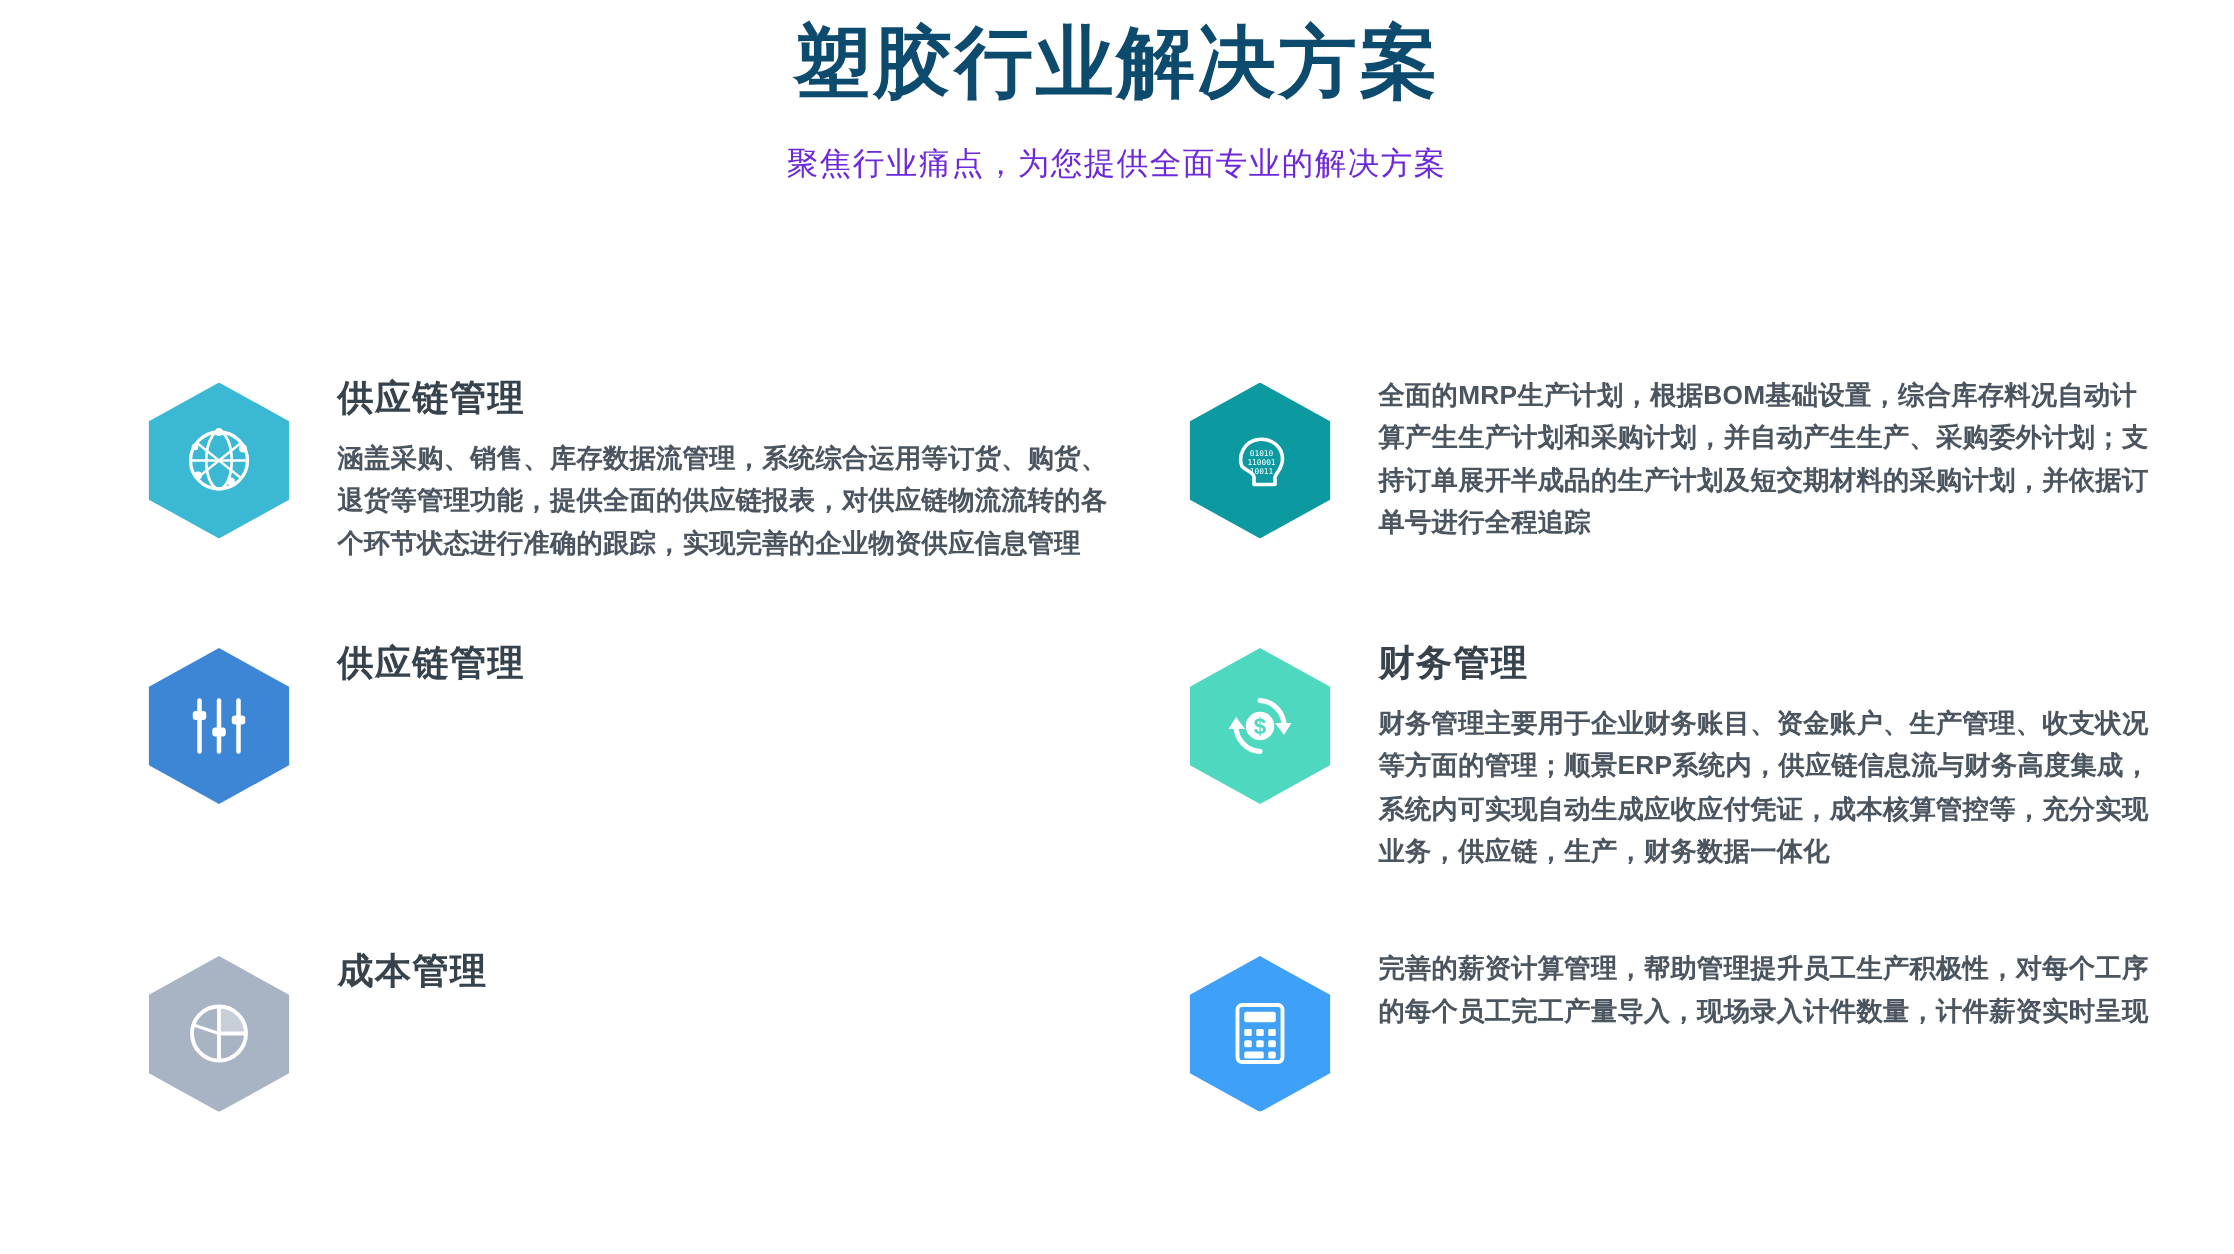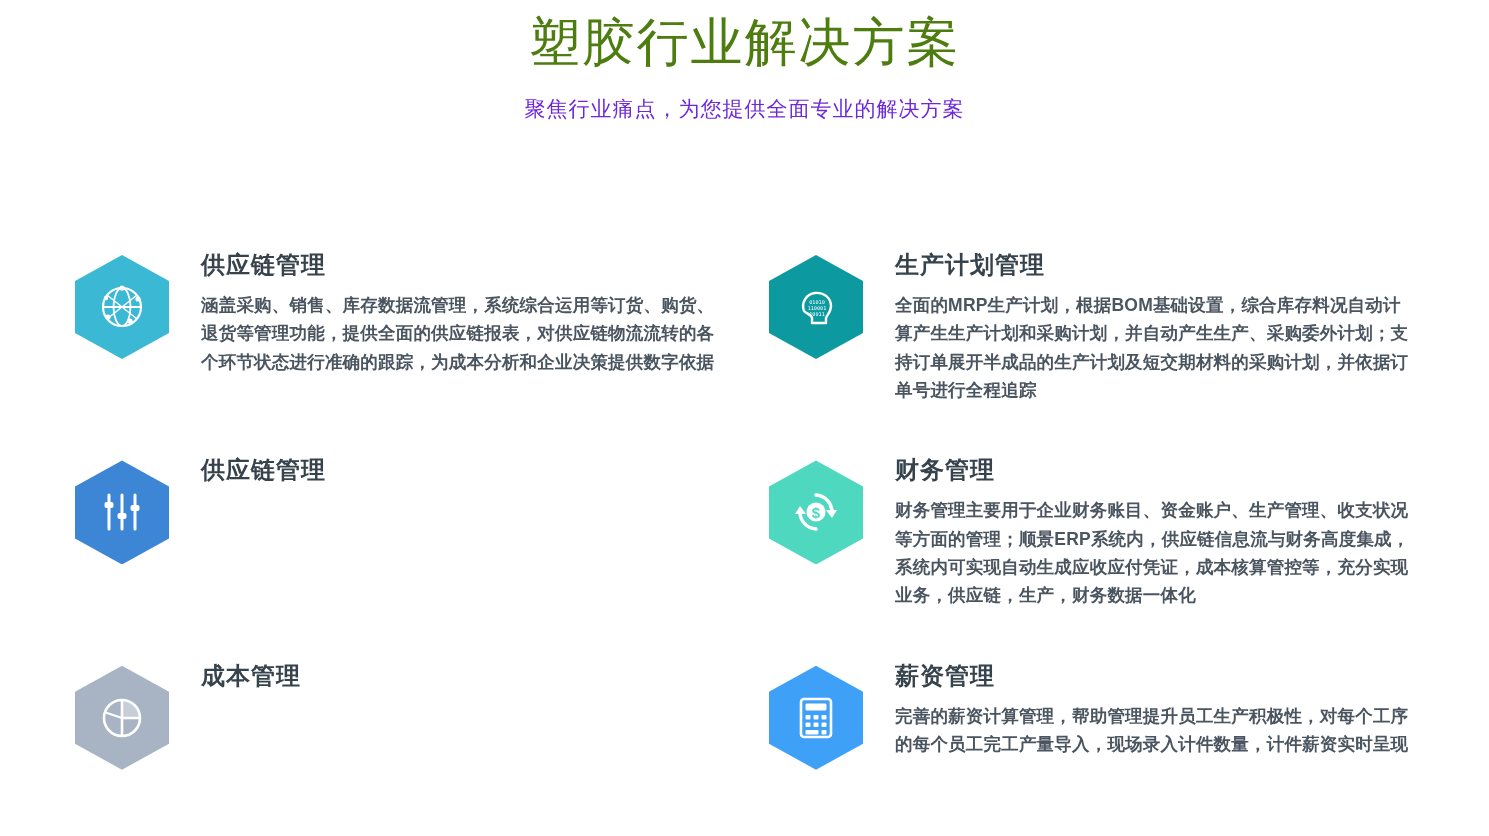--- a/index.html
+++ b/index.html
@@ -17,22 +17,22 @@
     background: #ffffff;
   }
 
   
   .header {
     text-align: center;
     padding-top: 14px;
   }
   .main-title {
     font-size: 52px;
-    font-weight: normal;
-    color: #4d7c0f;
+    font-weight: bold;
+    color: #0c4a6e;
     letter-spacing: 2px;
     line-height: 1.1;
   }
   .subtitle {
     margin-top: 24px;
     font-size: 21px;
     color: #6d28d9;
     font-weight: 500;
     letter-spacing: 1px;
   }
@@ -40,21 +40,21 @@
   
   .grid {
     position: absolute;
     top: 233px;
     left: 0;
     width: 1489px;
     display: grid;
     grid-template-columns: 648px 648px;
     column-gap: 46px;
     row-gap: 34px;
-    padding-left: 70px;
+    padding-left: 94px;
   }
   .card {
     display: flex;
     align-items: flex-start;
     gap: 0;
   }
   .hex-wrap {
     flex: 0 0 104px;
     height: 104px;
     display: flex;
@@ -118,37 +118,36 @@
             <circle cx="26" cy="7" r="2.6" fill="#ffffff"></circle>
             <circle cx="42" cy="18" r="2.6" fill="#ffffff"></circle>
             <circle cx="12" cy="36" r="2.6" fill="#ffffff"></circle>
             <circle cx="34" cy="40" r="2.6" fill="#ffffff"></circle>
             <circle cx="10" cy="17" r="2.2" fill="#ffffff"></circle>
           </svg>
         </div>
       </div>
       <div class="card-body">
         <div class="card-title">供应链管理</div>
-        <div class="card-desc">涵盖采购、销售、库存数据流管理，系统综合运用等订货、购货、退货等管理功能，提供全面的供应链报表，对供应链物流流转的各个环节状态进行准确的跟踪，为成本分析和企业决策提供数字依据</div>
+        <div class="card-desc">涵盖采购、销售、库存数据流管理，系统综合运用等订货、购货、退货等管理功能，提供全面的供应链报表，对供应链物流流转的各个环节状态进行准确的跟踪，实现完善的企业物资供应信息管理</div>
       </div>
     </div>
 
     <div class="card right">
       <div class="hex-wrap">
         <div class="hex" style="background:#0c9aa0">
           <svg width="52" height="52" viewBox="0 0 52 52">
             <path d="M14 30 C11 22 16 13 25 12 C34 11 41 17 41 25 C41 31 37 34 36 37 L36 42 L22 42 L22 37 C22 34 17 33 14 30 Z" fill="none" stroke="#ffffff" stroke-width="2.4" stroke-linejoin="round"></path>
             <text x="27" y="23" font-size="5.2" fill="#ffffff" text-anchor="middle" font-family="DejaVu Sans Mono, monospace">01010</text>
             <text x="27" y="29" font-size="5.2" fill="#ffffff" text-anchor="middle" font-family="DejaVu Sans Mono, monospace">110001</text>
             <text x="27" y="35" font-size="5.2" fill="#ffffff" text-anchor="middle" font-family="DejaVu Sans Mono, monospace">10011</text>
           </svg>
         </div>
       </div>
       <div class="card-body">
-        <div class="card-title">生产计划管理</div>
         <div class="card-desc">全面的MRP生产计划，根据BOM基础设置，综合库存料况自动计算产生生产计划和采购计划，并自动产生生产、采购委外计划；支持订单展开半成品的生产计划及短交期材料的采购计划，并依据订单号进行全程追踪</div>
       </div>
     </div>
 
     <div class="card left">
       <div class="hex-wrap">
         <div class="hex" style="background:#3d86d6">
           <svg width="48" height="50" viewBox="0 0 48 50">
             <line x1="11" y1="8" x2="11" y2="42" stroke="#ffffff" stroke-width="3" stroke-linecap="round"></line>
             <line x1="24" y1="8" x2="24" y2="42" stroke="#ffffff" stroke-width="3" stroke-linecap="round"></line>
@@ -211,19 +210,18 @@
             <rect x="28.5" y="22" width="5" height="4.6" rx="1" fill="#ffffff"></rect>
             <rect x="12.5" y="29.5" width="5" height="4.6" rx="1" fill="#ffffff"></rect>
             <rect x="20.5" y="29.5" width="5" height="4.6" rx="1" fill="#ffffff"></rect>
             <rect x="28.5" y="29.5" width="5" height="4.6" rx="1" fill="#ffffff"></rect>
             <rect x="12.5" y="37" width="13" height="4.6" rx="1" fill="#ffffff"></rect>
             <rect x="28.5" y="37" width="5" height="4.6" rx="1" fill="#ffffff"></rect>
           </svg>
         </div>
       </div>
       <div class="card-body">
-        <div class="card-title">薪资管理</div>
         <div class="card-desc">完善的薪资计算管理，帮助管理提升员工生产积极性，对每个工序的每个员工完工产量导入，现场录入计件数量，计件薪资实时呈现</div>
       </div>
     </div>
 
   </div>
 </div>
 
 </body></html>

